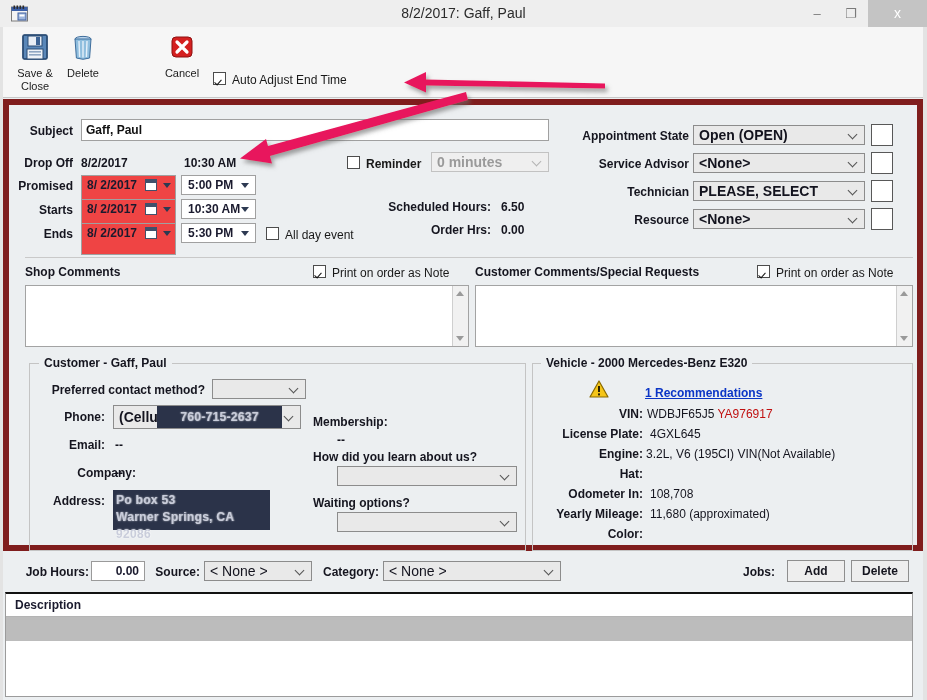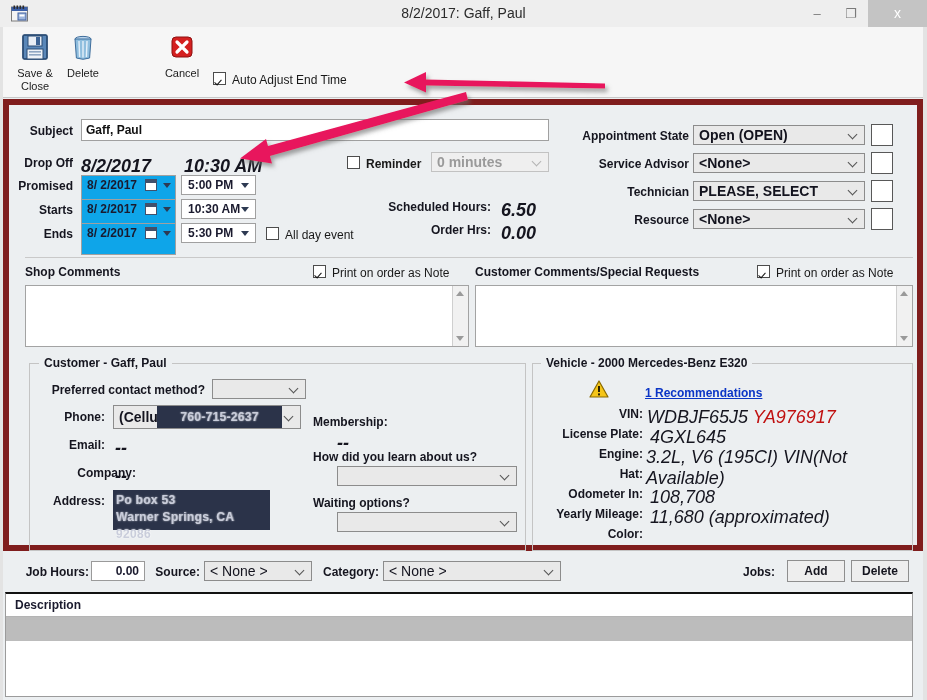--- a/index.html
+++ b/index.html
@@ -36,27 +36,27 @@
   .cbx{display:inline-block;width:11px;height:11px;border:1px solid #4c4c4c;background:#fff;
        vertical-align:-1px;margin-right:6px;position:relative;}
   .cbx.on:after{content:"";position:absolute;left:2px;top:5px;width:3px;height:6px;
        border:solid #111;border-width:0 1.6px 1.6px 0;transform:rotate(42deg);}
 
   
   .body-panel{position:absolute;left:3px;top:99px;width:920px;height:452px;
               background:#eceff1;border:6px solid #7f1d1d;box-sizing:border-box;}
 
   .lab{position:absolute;font-weight:bold;font-size:12px;color:#15151f;text-align:right;}
-  .val{position:absolute;font-weight:bold;font-size:18px;color:#15151f;font-style:italic;}
+  .val{position:absolute;font-weight:bold;font-size:12px;color:#15151f;}
   .val.norm{font-weight:normal;}
 
   .txt{position:absolute;background:#fff;border:1px solid #a0a0a0;box-sizing:border-box;
        font-family:"Liberation Sans",sans-serif;font-size:12px;font-weight:bold;color:#111;
        padding:0 4px;line-height:20px;}
-  .dtf{position:absolute;background:#0ea5e9;border:1px solid #a0a0a0;box-sizing:border-box;height:32px;padding-left:44px;}
+  .dtf{position:absolute;background:#ef4444;border:1px solid #a0a0a0;box-sizing:border-box;height:32px;padding-left:44px;}
   .dtf .dv{position:absolute;left:5px;top:0;line-height:19px;font-weight:bold;font-size:12px;}
   .dtf .calglyph{position:absolute;right:18px;top:3px;width:12px;height:12px;
         border:1px solid #41506b;background:#fff;box-sizing:border-box;}
   .dtf .calglyph:before{content:"";position:absolute;left:0;top:0;right:0;height:3px;background:#41506b;}
   .dtf .dd{position:absolute;right:4px;top:7px;width:0;height:0;
         border-left:4px solid transparent;border-right:4px solid transparent;border-top:5px solid #2d3a52;}
   .tmf{position:absolute;background:#fff;border:1px solid #a0a0a0;box-sizing:border-box;height:20px;}
   .tmf .dv{position:absolute;left:6px;top:0;line-height:19px;font-weight:bold;font-size:12px;}
   .tmf .dd{position:absolute;right:6px;top:7px;width:0;height:0;
         border-left:4px solid transparent;border-right:4px solid transparent;border-top:5px solid #2d3a52;}

